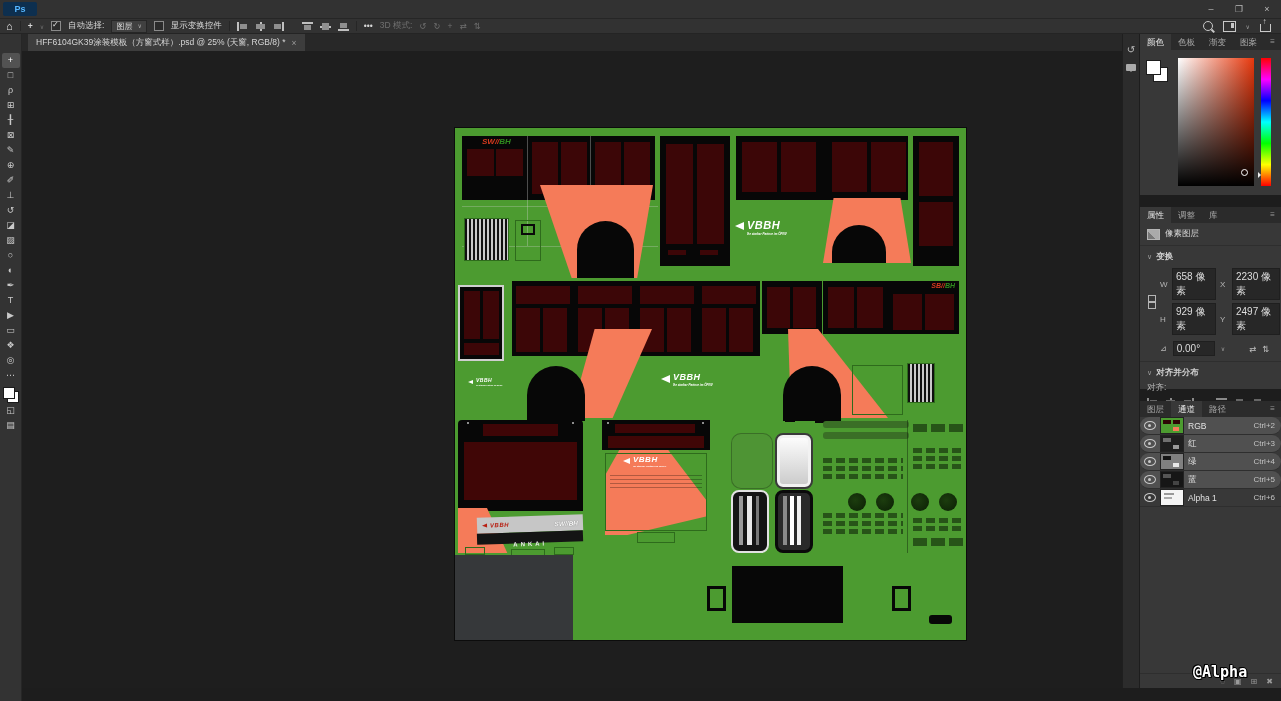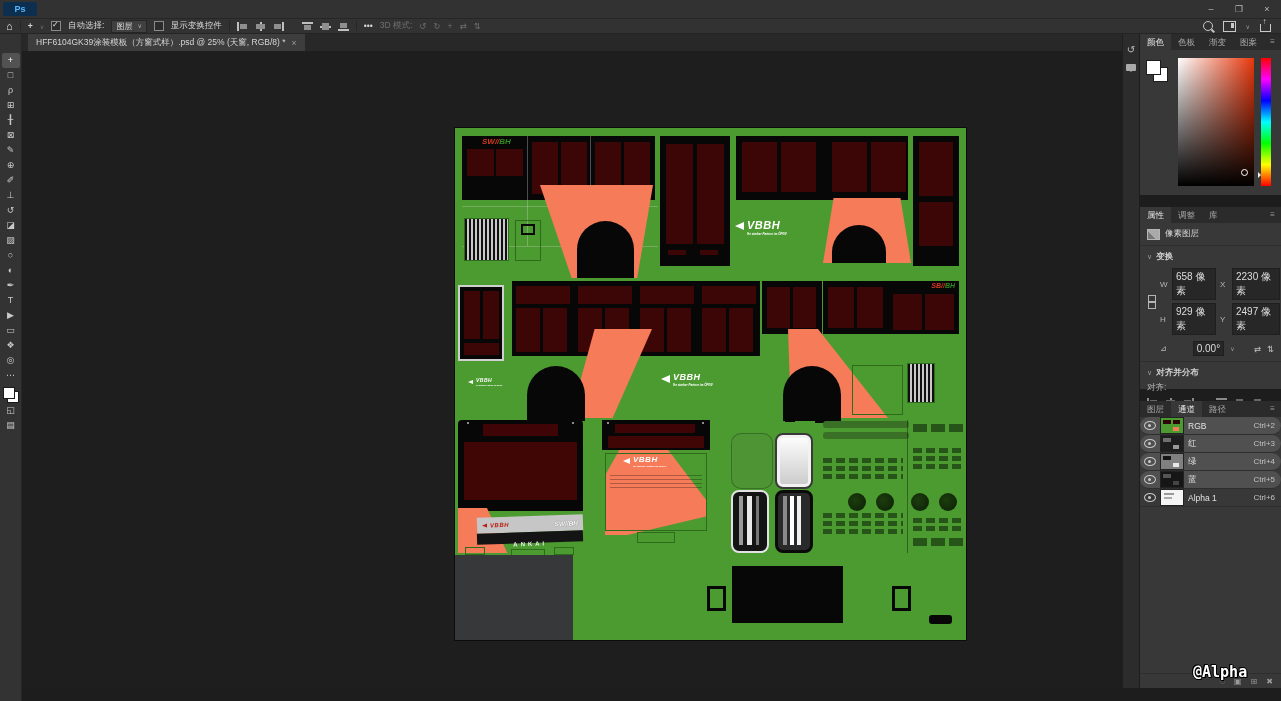--- a/index.html
+++ b/index.html
@@ -440,21 +440,21 @@
           <span class="flabel">X</span>
           <span class="field">2230 像素</span>
           <span class="flabel">H</span>
           <span class="field">929 像素</span>
           <span class="flabel">Y</span>
           <span class="field">2497 像素</span>
         </div>
       </div>
       <div style="display:flex;gap:6px;padding:4px 7px 2px 20px;align-items:center;">
         <span class="flabel">⊿</span>
-        <span class="field" style="width:34px;margin-left:20px;"><span>0.00°</span></span>
+        <span class="field" style="width:34px;"><span>0.00°</span></span>
         <span style="font-size:6px;color:#9a9a9a;">∨</span>
         <span style="width:12px;"></span>
         <span style="color:#c0c0c0;">⇄</span>
         <span style="color:#c0c0c0;">⇅</span>
       </div>
       <div class="psec" style="margin-top:3px;"><span class="chev">∨</span><span style="font-weight:bold;">对齐并分布</span></div>
       <div style="padding:0 7px 2px;color:#b5b5b5;">对齐:</div>
       <div style="display:flex;gap:7px;padding:2px 7px;align-items:center;">
         <span class="ai ai-l gray"></span>
         <span class="ai ai-c gray"></span>

